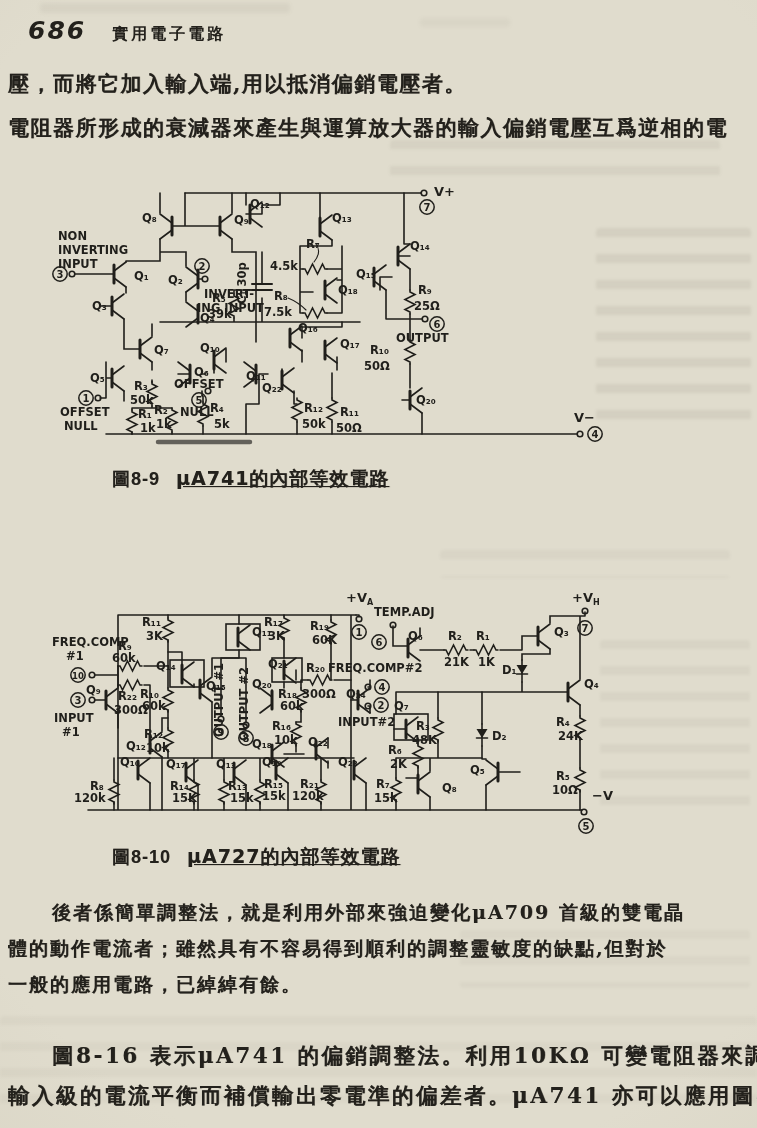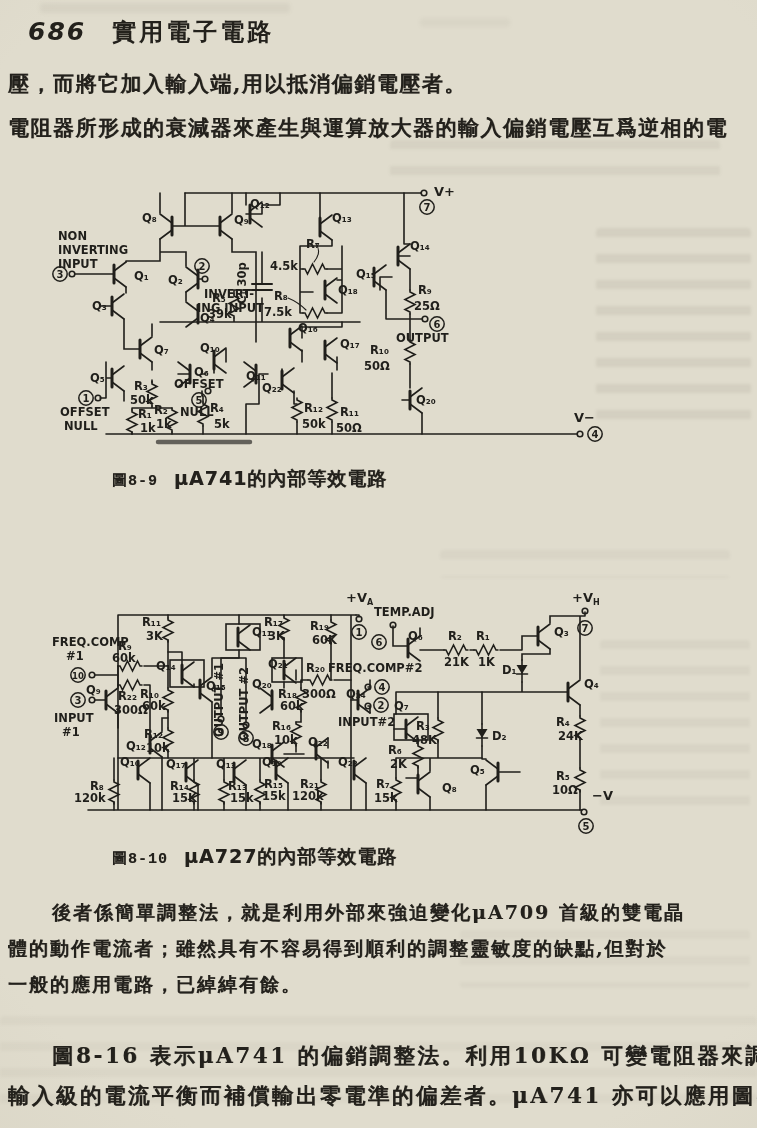--- a/index.html
+++ b/index.html
@@ -1,32 +1,32 @@
 <!DOCTYPE html>
 <html><head>
 <meta charset="utf-8">
 <style>
   html,body{margin:0;padding:0;}
   .page{position:relative;width:757px;height:1128px;overflow:hidden;
     background:radial-gradient(130% 105% at 52% 46%, #e0dccd 55%, #d3cebd 92%, #c9c4b2 100%);
     font-family:"DejaVu Serif","Liberation Serif",serif;color:#23211c;}
   .hdr{position:absolute;top:16px;left:28px;display:flex;align-items:baseline;gap:26px;}
   .hdr .num{font-size:25px;font-weight:bold;font-style:italic;letter-spacing:2px;font-family:"DejaVu Sans",sans-serif;}
-  .hdr .ttl{font-size:24px;font-weight:bold;letter-spacing:3px;font-family:Liberation Serif, serif;}
+  .hdr .ttl{font-size:16px;font-weight:bold;letter-spacing:3px;font-family:Liberation Serif, serif;}
   .para{position:absolute;left:8px;width:745px;}
   .para .ln{white-space:nowrap;font-weight:bold;
     text-shadow:0.4px 0.4px 0.5px rgba(45,42,34,.5);}
   #p1{top:62px;font-size:21px;letter-spacing:1.5px;line-height:44px;}
   #p2{top:894px;font-size:19px;letter-spacing:2px;line-height:36px;}
   #p3{top:1036px;font-size:21.5px;letter-spacing:2.5px;line-height:40px;}
   .indent{padding-left:44px;}
   .cap{position:absolute;left:112px;font-size:19px;font-weight:bold;letter-spacing:1px;
     text-shadow:0.3px 0.3px 0.4px rgba(45,42,34,.5);}
-  .cap .capno{margin-right:16px;font-family:Liberation Mono, monospace;font-size:15px;}
-  .cap .capmu{font-family:"DejaVu Sans",sans-serif;}
+  .cap .capno{margin-right:16px;font-family:Liberation Sans, sans-serif;font-size:18px;}
+  .cap .capmu{font-family:"DejaVu Sans",sans-serif;text-decoration:underline;}
   #cap1{top:466px;} #cap2{top:844px;}
   .fig{position:absolute;}
   #fig1{left:50px;top:182px;} #fig2{left:16px;top:588px;}
   svg text{font-family:"DejaVu Sans","Liberation Sans",sans-serif;font-weight:bold;fill:#201f1b;stroke:none;}
   .smudge{position:absolute;pointer-events:none;}
   .ghostlines{background:repeating-linear-gradient(180deg, rgba(100,94,80,.16) 0 9px, rgba(0,0,0,0) 9px 26px);
     filter:blur(1.5px);border-radius:4px;}
   .ghostbar{background:rgba(100,94,80,.14);filter:blur(2px);border-radius:3px;}
 </style>
 </head>

